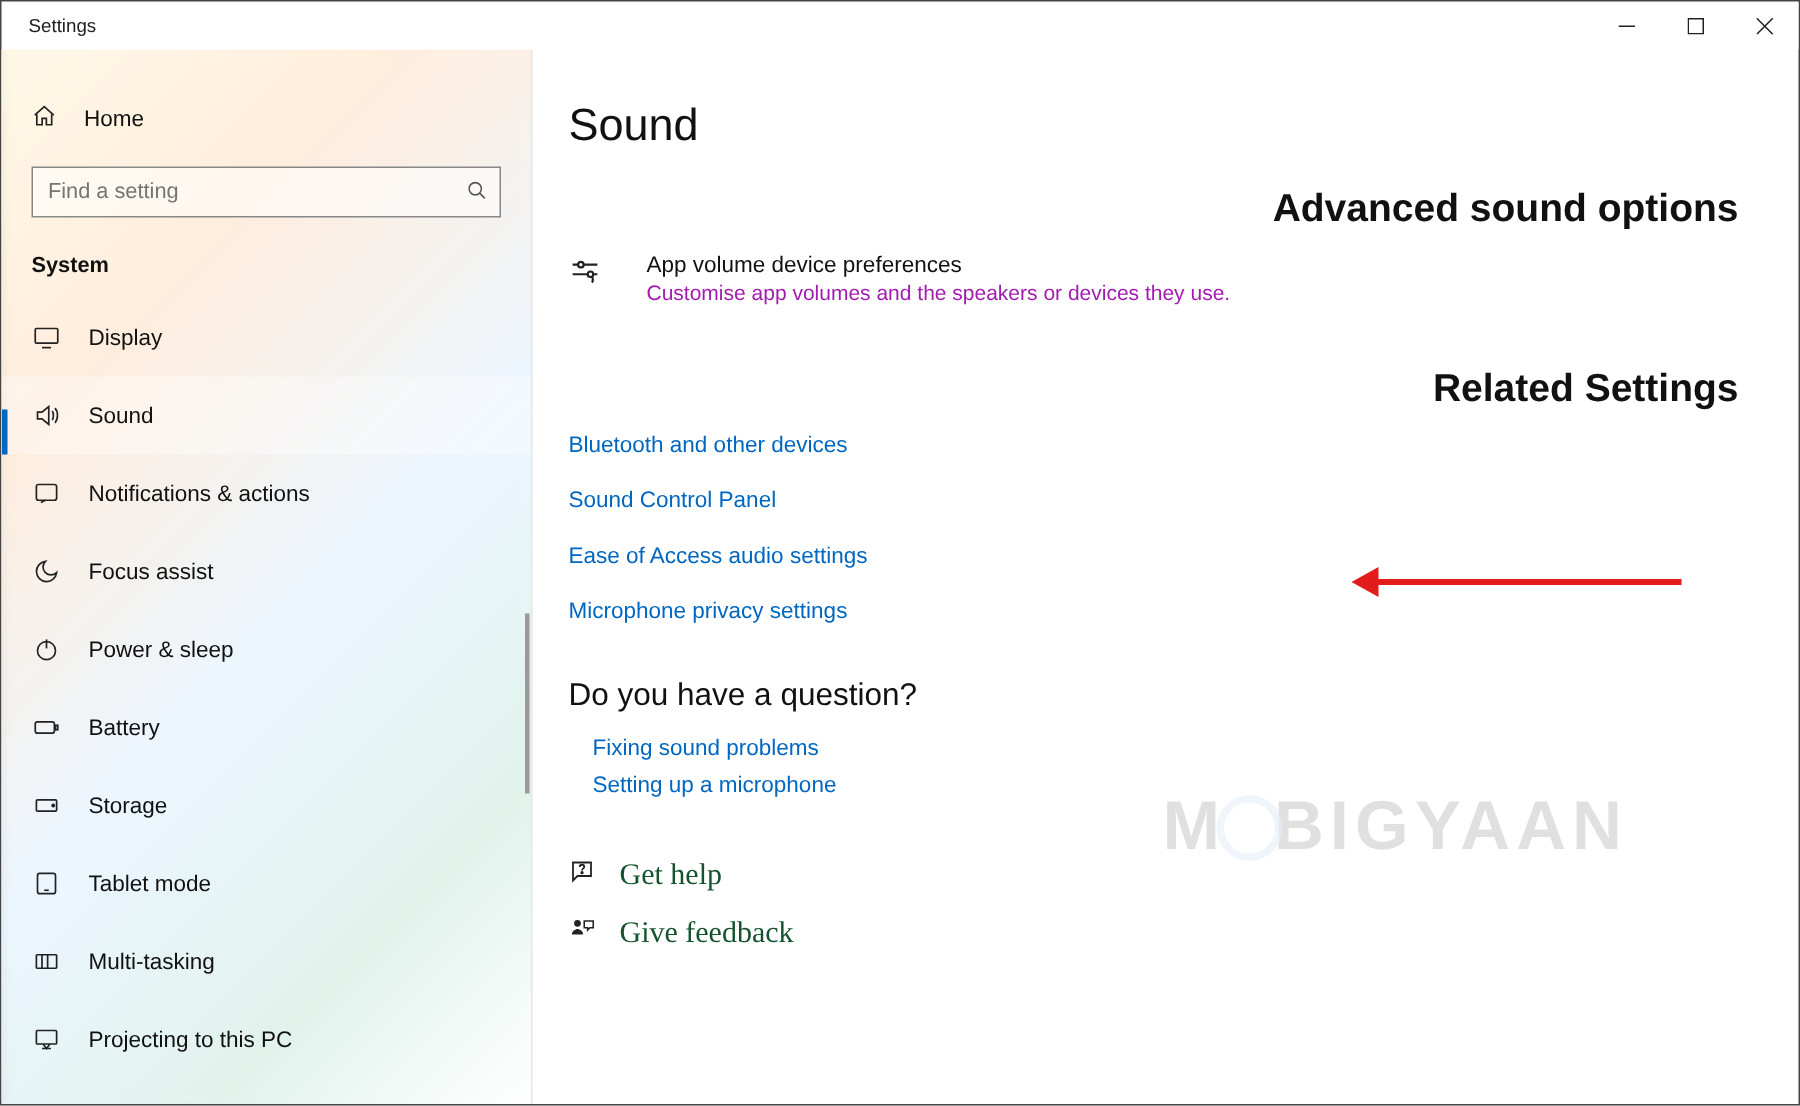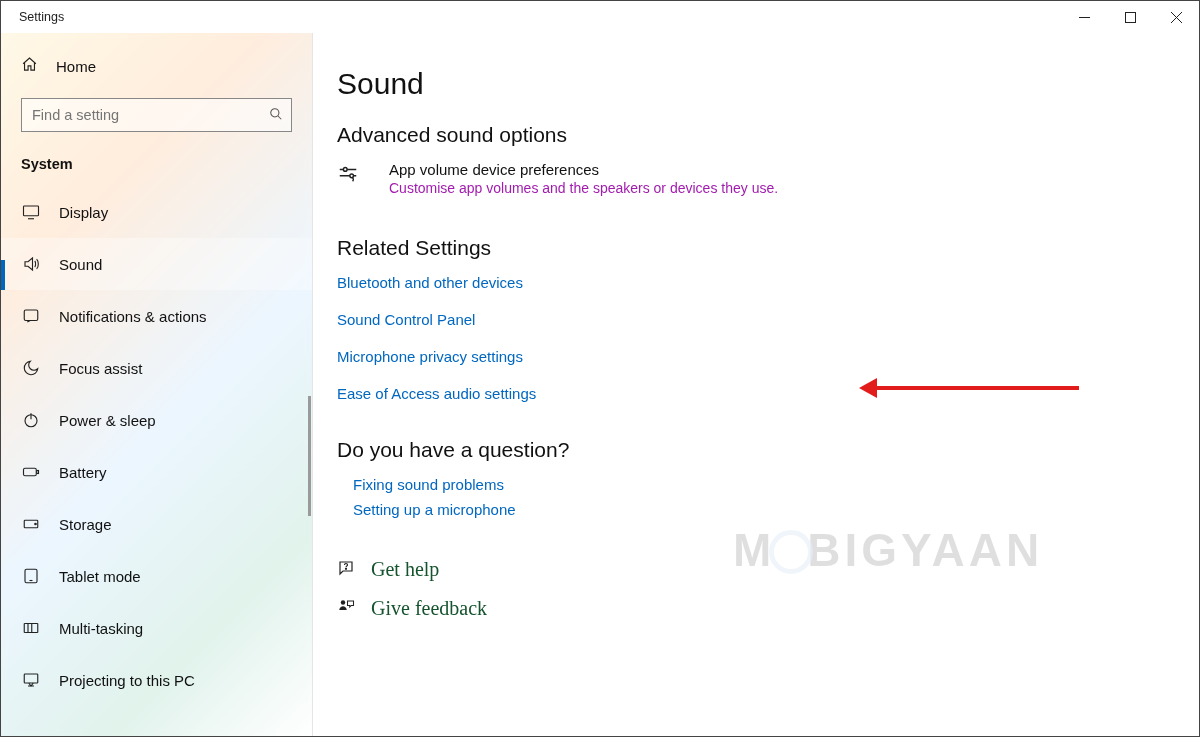--- a/index.html
+++ b/index.html
@@ -39,32 +39,32 @@
   }
   .window-controls .btn svg { display:block; }
 
   .app-body {
     display: flex;
     height: calc(100% - 32px);
   }
 
   
   .sidebar {
-    width: 312px;
+    width: 354px;
     flex-shrink: 0;
     position: relative;
     border-right: 1px solid #e5e5e5;
     background:
       linear-gradient(135deg,
         rgba(255,240,200,0.45) 0%,
         rgba(255,210,170,0.4) 25%,
         rgba(200,230,255,0.35) 55%,
         rgba(170,220,200,0.35) 80%,
         rgba(255,255,255,0.4) 100%);
-    padding-top: 7px;
+    padding-top: 20px;
   }
   .sidebar::before{
     content:"";
     position:absolute; inset:0;
     backdrop-filter: blur(3px);
   }
   .sidebar > * { position: relative; }
 
   .home-row {
     display: flex;
@@ -142,21 +142,21 @@
   }
 
   
   .content {
     flex: 1;
     padding: 34px 40px 0 24px;
     color: #111;
     position: relative;
   }
   .page-title { font-size: 30px; font-weight: 400; margin-bottom: 22px; }
-  .section-title { font-size: 21px; font-weight: 400; margin-bottom: 14px; }
+  .section-title { font-size: 26px; font-weight: 700; margin-bottom: 14px; text-align: right; }
 
   .adv-row {
     display: flex;
     gap: 30px;
     margin-bottom: 40px;
   }
   .adv-row .icon { margin-top:2px; }
   .adv-title { font-size: 15px; margin-bottom: 2px; }
   .adv-sub { font-size: 14px; color: #a21caf; }
 
@@ -390,22 +390,22 @@
       <div>
         <div class="adv-title">App volume  device preferences</div>
         <div class="adv-sub">Customise app volumes and the speakers or devices they use.</div>
       </div>
     </div>
 
     <h2 class="section-title">Related Settings</h2>
     <div class="link-list">
       <a>Bluetooth and other devices</a>
       <a>Sound Control Panel</a>
+      <a>Ease of Access audio settings</a>
       <a>Microphone privacy settings</a>
-      <a>Ease of Access audio settings</a>
     </div>
 
     <h2 class="question-title">Do you have a question?</h2>
     <div class="question-links">
       <a>Fixing sound problems</a>
       <a>Setting up a microphone</a>
     </div>
 
     <div class="bottom-links">
       <div class="row">

